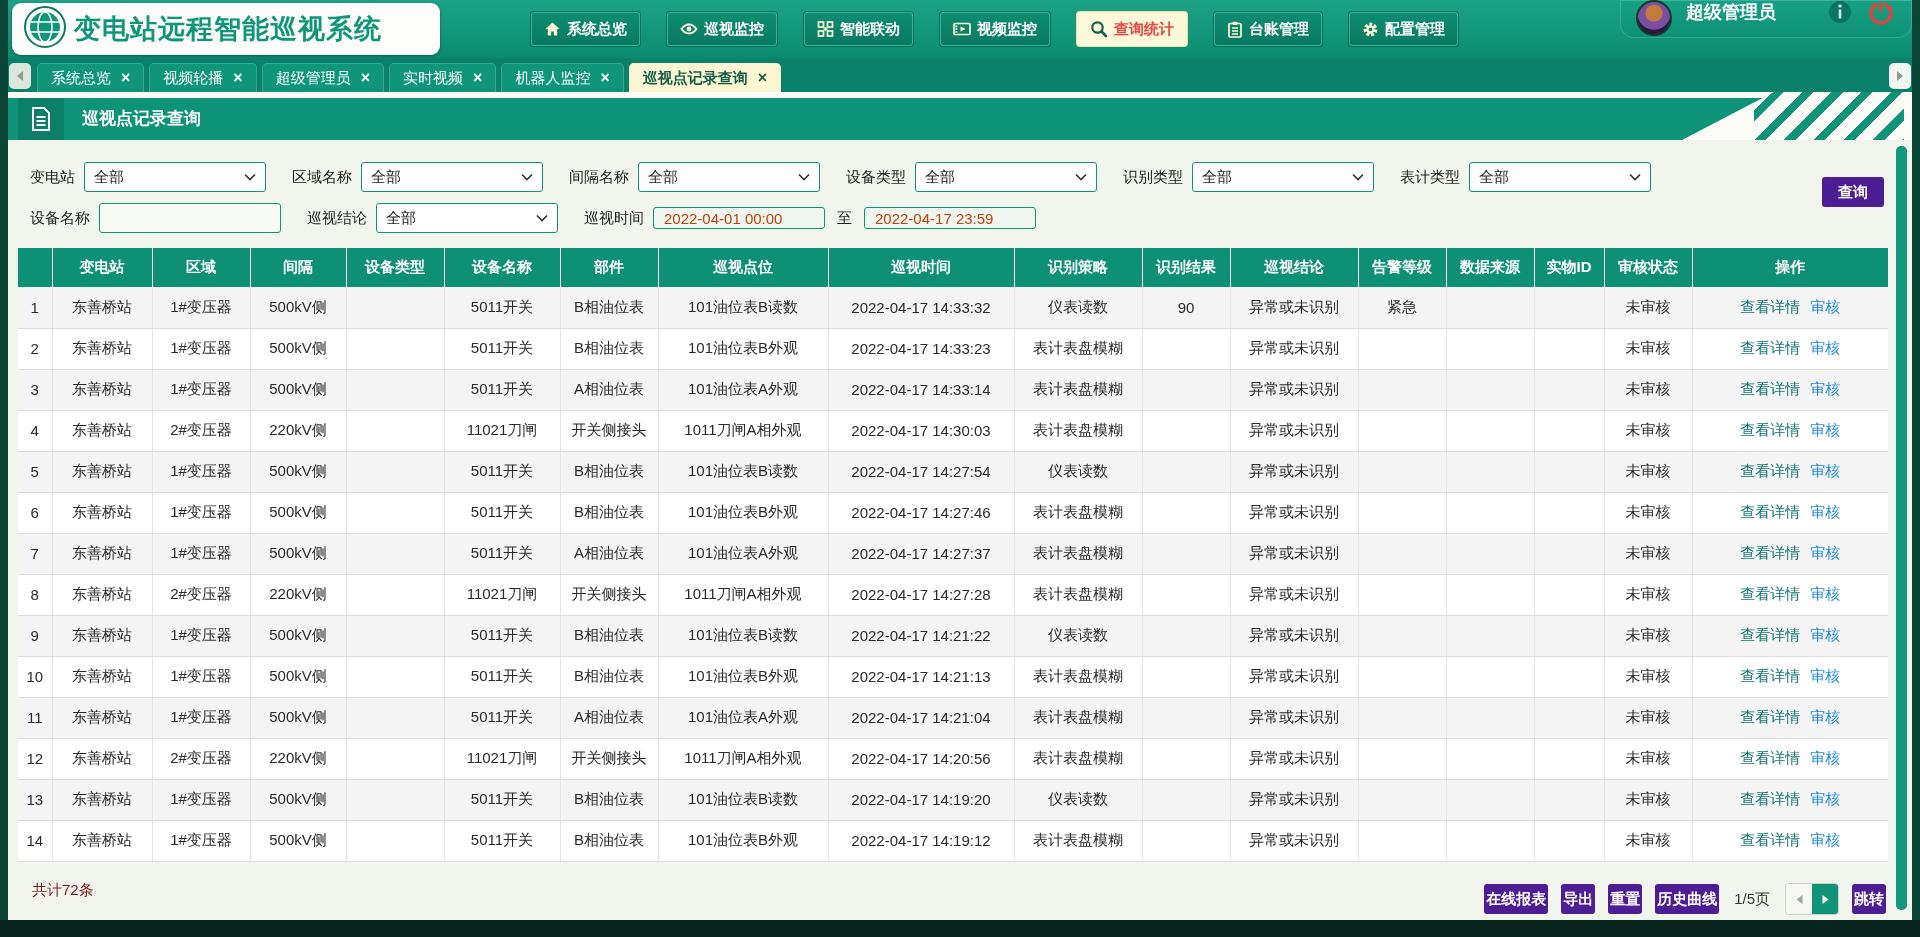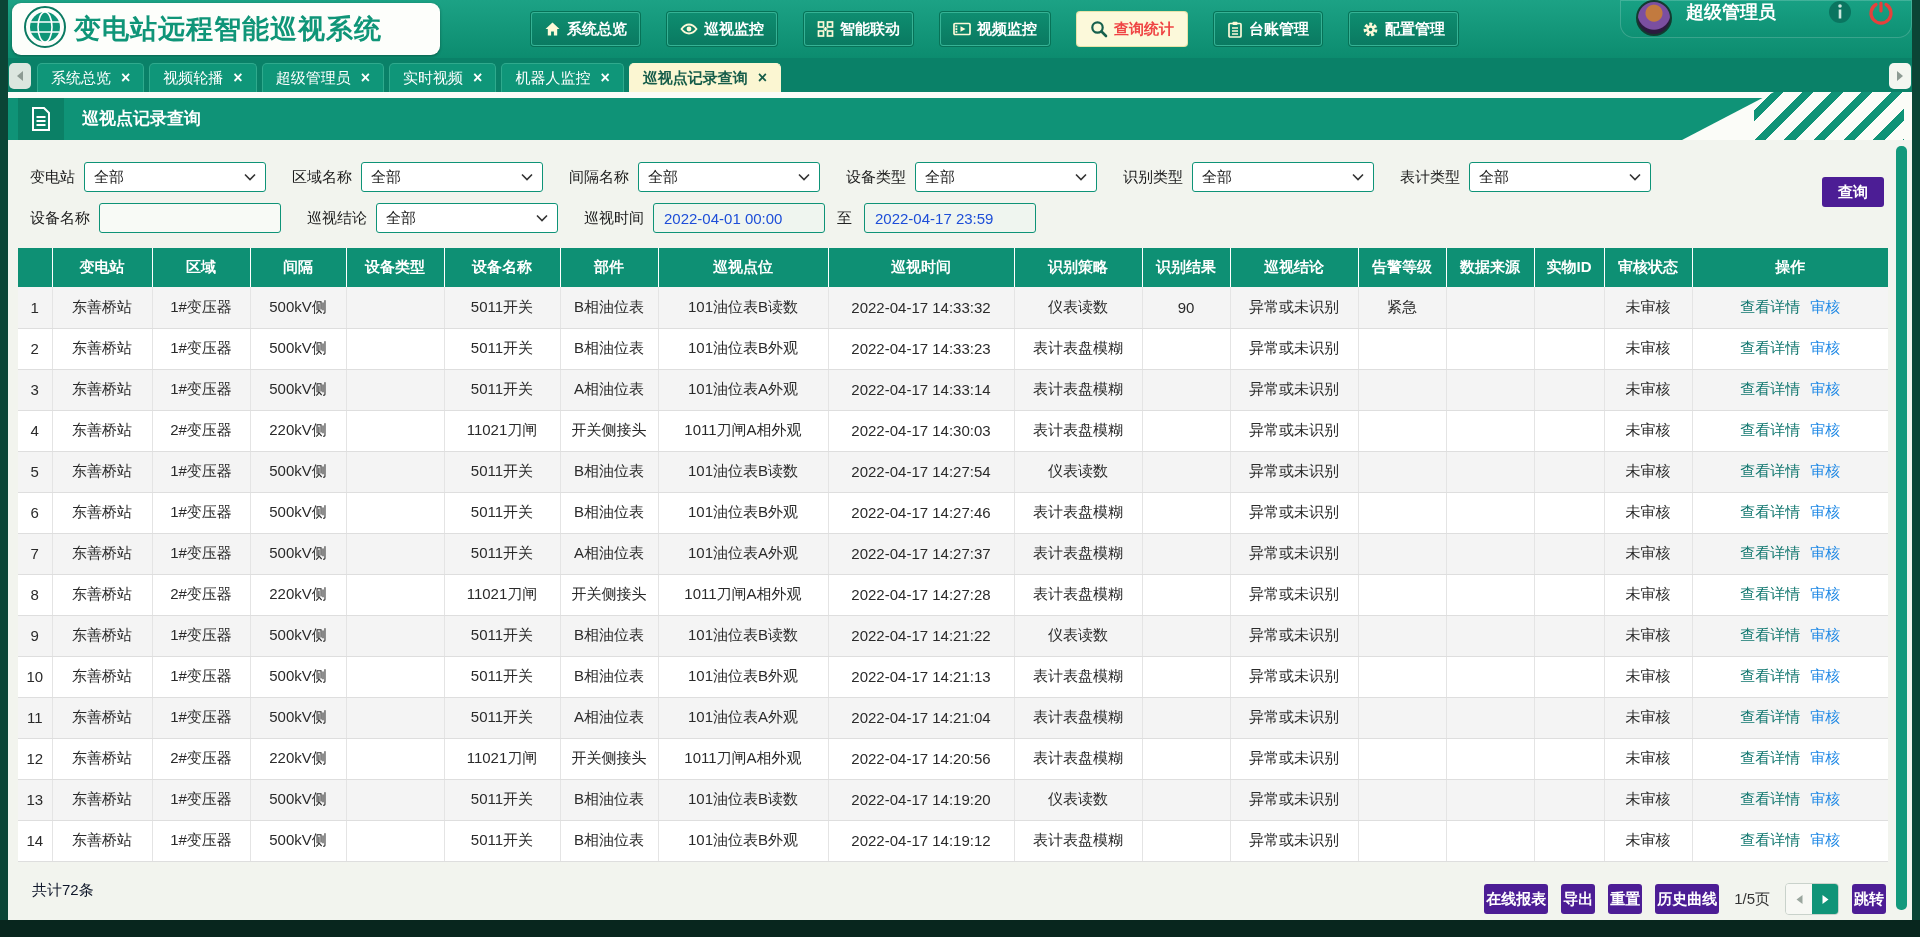--- a/index.html
+++ b/index.html
@@ -99,22 +99,22 @@
   .f-select {
     width:182px; height:30px; background:#fff; border:1px solid #0E9377; border-radius:3px;
     display:flex; align-items:center; justify-content:space-between; padding:0 9px;
     font-size:15px; color:#222; margin-right:26px; cursor:pointer;
   }
   .f-input {
     width:182px; height:30px; background:#F8FAF6; border:1px solid #0E9377; border-radius:3px;
     padding:0 9px; font-size:15px; color:#222; margin-right:26px; font-family:"Liberation Sans",sans-serif;
   }
   .f-date {
-    width:172px; height:30px; background:#EFF5EF; border:1px solid #0E9377; border-radius:3px;
-    padding:0 10px; font-size:15px; color:#1d4ed8; font-family:"Liberation Sans",sans-serif;
+    width:172px; height:22px; background:#EFF5EF; border:1px solid #0E9377; border-radius:3px;
+    padding:0 10px; font-size:15px; color:#c2410c; font-family:"Liberation Sans",sans-serif;
   }
   .to-label { font-size:15px; margin:0 12px; }
   .btn-green {
     background:#4c1d95; color:#fff; border:none; border-radius:3px;
     font-size:15px; font-weight:bold; height:30px; padding:0 2px; cursor:pointer;
     font-family:"Liberation Sans",sans-serif; white-space:nowrap;
   }
   .search-btn { position:absolute; top:85px; right:28px; width:62px; }
 
   
@@ -133,21 +133,21 @@
   .grid tbody tr:nth-child(odd) { background:#F4F4F4; }
   .grid tbody tr:nth-child(even) { background:#FFFFFF; }
   .link-audit { color:#1E88E5; cursor:pointer; margin-left:10px; }
   .link-detail { color:#0f766e; cursor:pointer; }
 
   
   .footer {
     position:absolute; left:0; right:0; bottom:0; height:59px;
     display:flex; align-items:center; padding:0 26px 0 24px;
   }
-  .footer .total { font-size:15px; color:#0f172a; }
+  .footer .total { font-size:15px; color:#7f1d1d; }
   .footer .controls { margin-left:auto; display:flex; align-items:center; gap:13px;margin-top:17px; }
   .page-indicator { font-size:15px; color:#333; margin:0 2px; }
   .pager { display:flex; border-radius:4px; overflow:hidden; border:1px solid #C9D2CB; }
   .pager .pg { width:26px; height:30px; display:flex; align-items:center; justify-content:center; cursor:pointer; }
   .pager .pg.prev { background:#F7F8F4; }
   .pager .pg.next { background:#109478; }
 
   
   .vscroll { position:absolute; right:5px; top:54px; bottom:10px; width:11px; background:#12997C; border-radius:5px; }
 </style>

